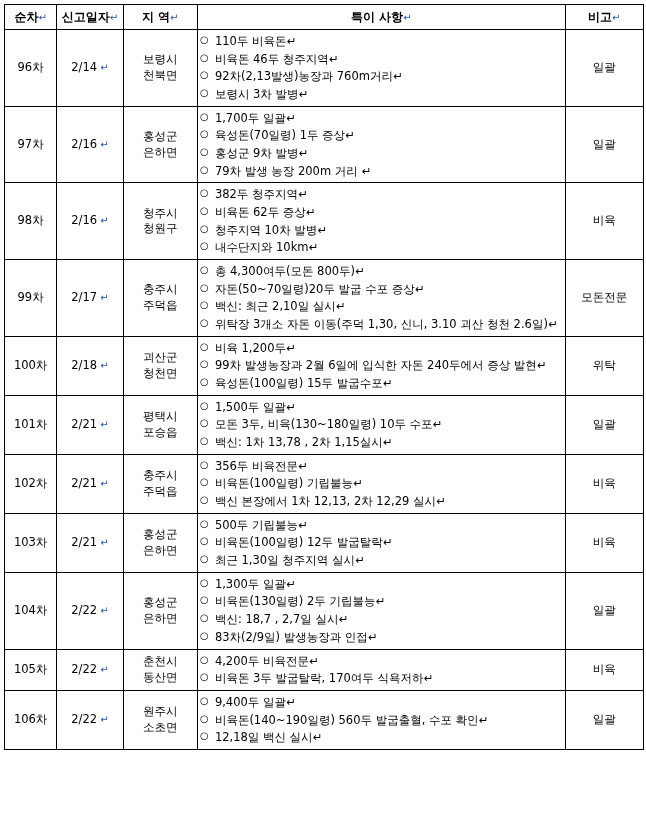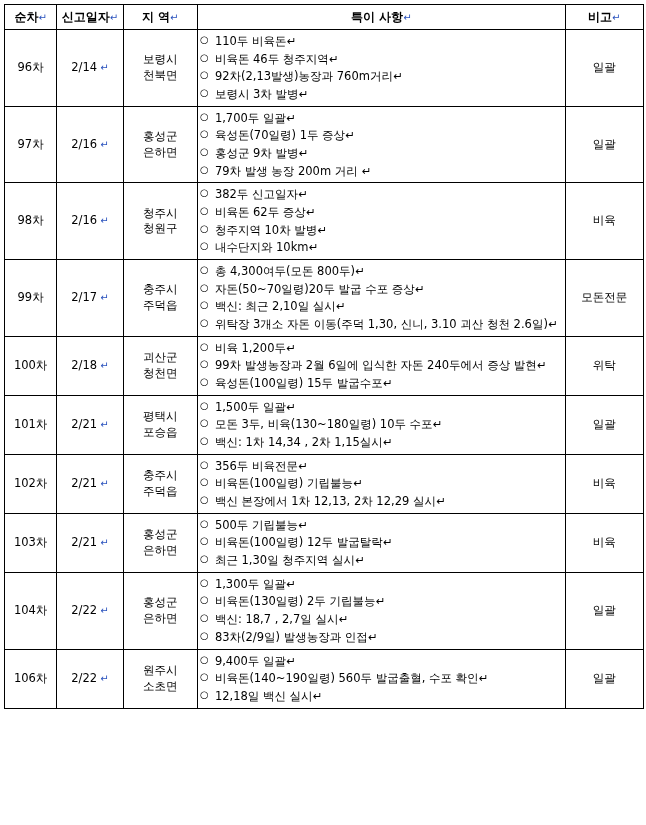--- a/index.html
+++ b/index.html
@@ -143,21 +143,21 @@
         </tr>
         <tr>
           <td class="cell-no">98차</td>
           <td class="cell-date">2/16<span class="pilcrow"> ↵</span></td>
           <td class="cell-area">
             <span class="area-line">청주시</span>
             <span class="area-line">청원구</span>
           </td>
           <td class="cell-note">
             <ul class="bullets">
-              <li><span class="mark">○</span><span>382두 신고일자↵</span></li>
+              <li><span class="mark">○</span><span>382두 청주지역↵</span></li>
               <li><span class="mark">○</span><span>비육돈 62두 증상↵</span></li>
               <li><span class="mark">○</span><span>청주지역 10차 발병↵</span></li>
               <li><span class="mark">○</span><span>내수단지와 10km↵</span></li>
             </ul>
           </td>
           <td class="cell-memo">비육</td>
         </tr>
         <tr>
           <td class="cell-no">99차</td>
           <td class="cell-date">2/17<span class="pilcrow"> ↵</span></td>
@@ -195,21 +195,21 @@
           <td class="cell-no">101차</td>
           <td class="cell-date">2/21<span class="pilcrow"> ↵</span></td>
           <td class="cell-area">
             <span class="area-line">평택시</span>
             <span class="area-line">포승읍</span>
           </td>
           <td class="cell-note">
             <ul class="bullets">
               <li><span class="mark">○</span><span>1,500두 일괄↵</span></li>
               <li><span class="mark">○</span><span>모돈 3두, 비육(130~180일령) 10두 수포↵</span></li>
-              <li><span class="mark">○</span><span>백신: 1차 14,34 , 2차 1,15실시↵</span></li>
+              <li><span class="mark">○</span><span>백신: 1차 13,78 , 2차 1,15실시↵</span></li>
             </ul>
           </td>
           <td class="cell-memo">일괄</td>
         </tr>
         <tr>
           <td class="cell-no">102차</td>
           <td class="cell-date">2/21<span class="pilcrow"> ↵</span></td>
           <td class="cell-area">
             <span class="area-line">충주시</span>
             <span class="area-line">주덕읍</span>
@@ -248,20 +248,35 @@
           </td>
           <td class="cell-note">
             <ul class="bullets">
               <li><span class="mark">○</span><span>1,300두 일괄↵</span></li>
               <li><span class="mark">○</span><span>비육돈(130일령) 2두 기립불능↵</span></li>
               <li><span class="mark">○</span><span>백신: 18,7 , 2,7일 실시↵</span></li>
               <li><span class="mark">○</span><span>83차(2/9일) 발생농장과 인접↵</span></li>
             </ul>
           </td>
           <td class="cell-memo">일괄</td>
+        </tr>
+        <tr>
+          <td class="cell-no">105차</td>
+          <td class="cell-date">2/22<span class="pilcrow"> ↵</span></td>
+          <td class="cell-area">
+            <span class="area-line">춘천시</span>
+            <span class="area-line">동산면</span>
+          </td>
+          <td class="cell-note">
+            <ul class="bullets">
+              <li><span class="mark">○</span><span>4,200두 비육전문↵</span></li>
+              <li><span class="mark">○</span><span>비육돈 3두 발굽탈락, 170여두 식욕저하↵</span></li>
+            </ul>
+          </td>
+          <td class="cell-memo">비육</td>
         </tr>
         <tr>
           <td class="cell-no">106차</td>
           <td class="cell-date">2/22<span class="pilcrow"> ↵</span></td>
           <td class="cell-area">
             <span class="area-line">원주시</span>
             <span class="area-line">소초면</span>
           </td>
           <td class="cell-note">
             <ul class="bullets">

